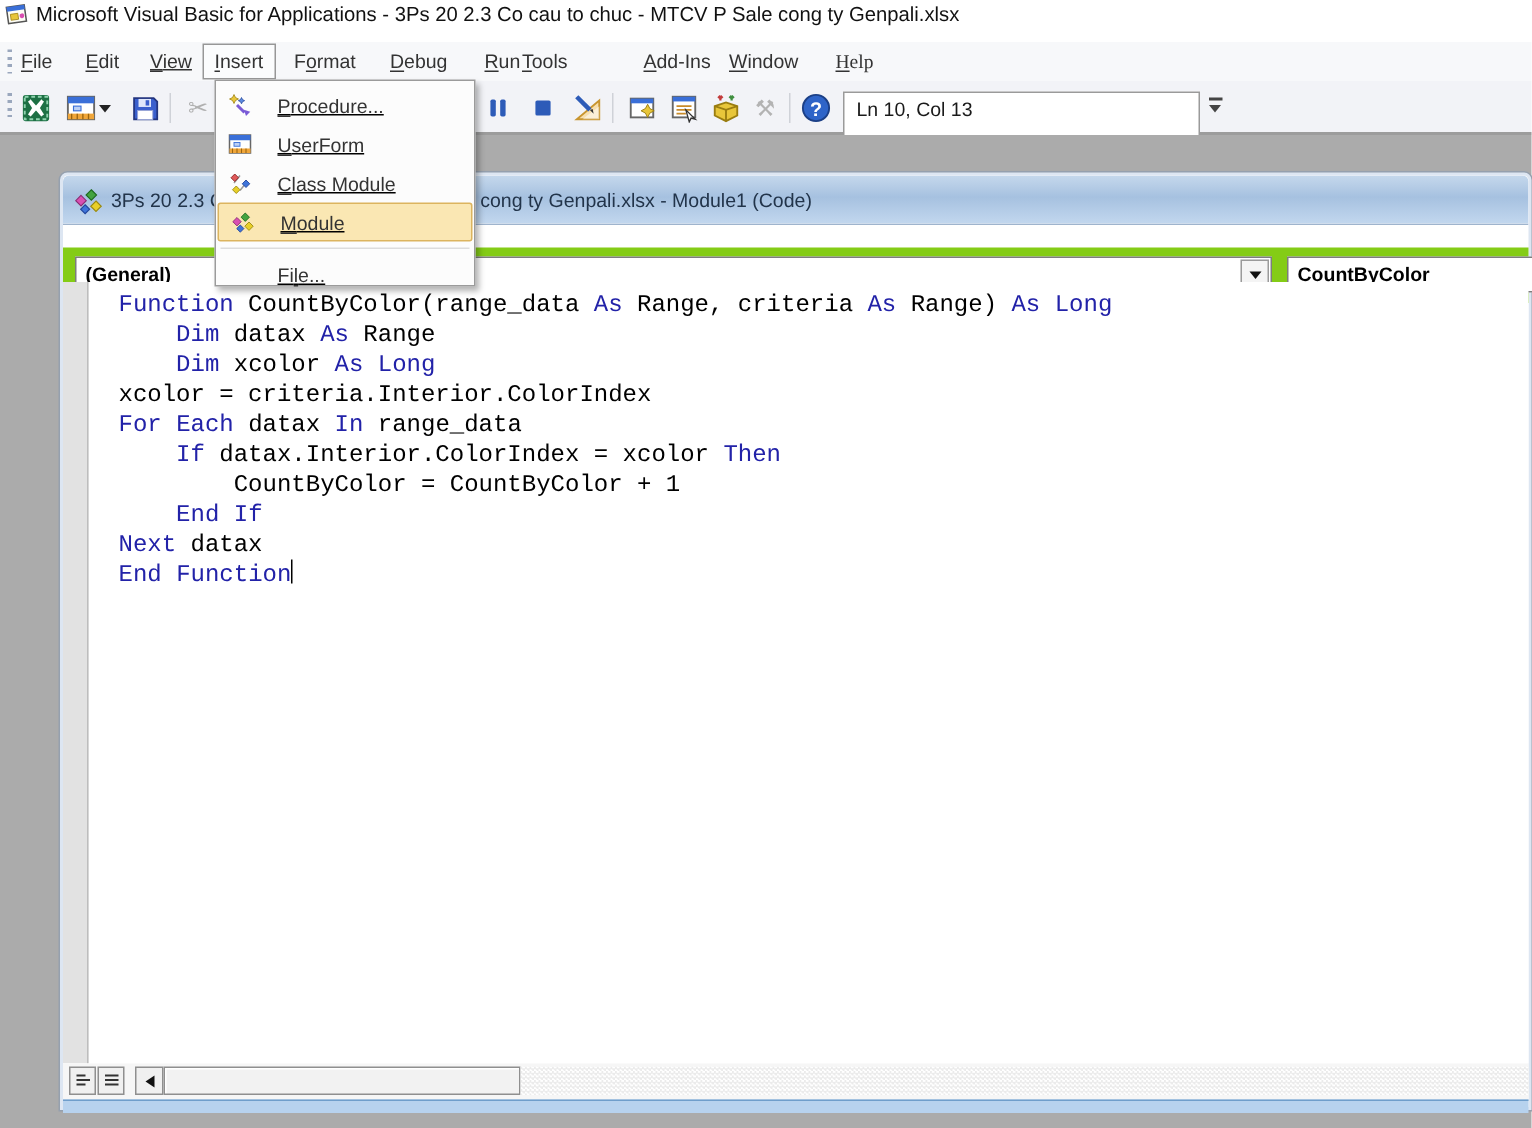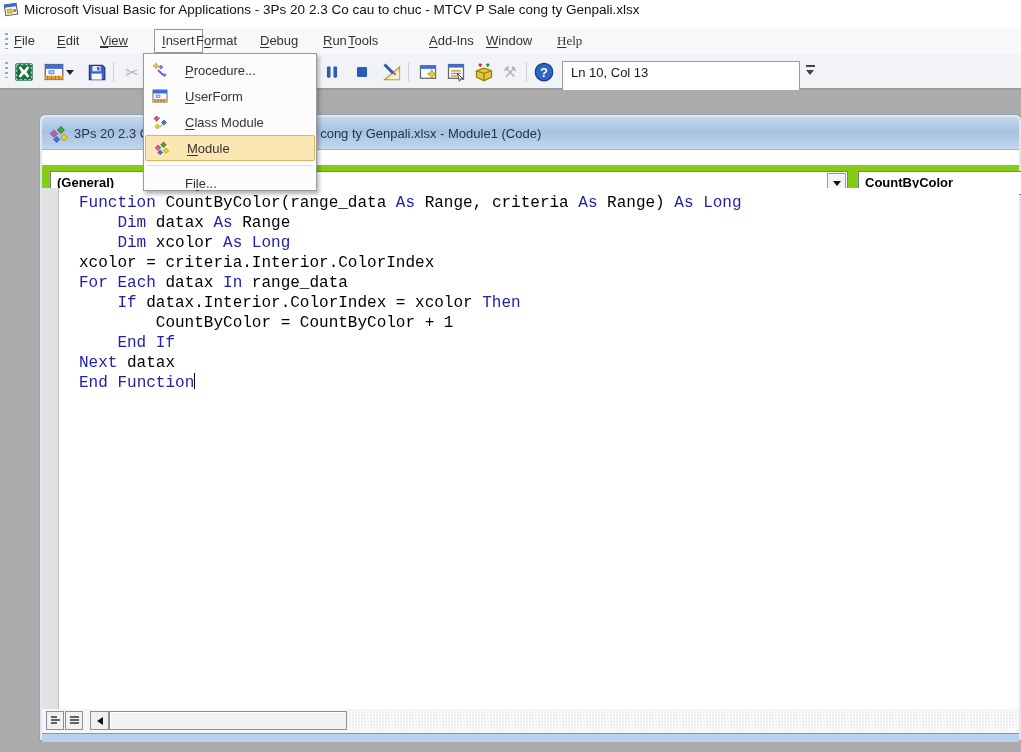--- a/index.html
+++ b/index.html
@@ -80,21 +80,21 @@
   #hscroll-thumb { position:absolute; left:67px; top:2px; width:238px; height:19px;
     background:#f2f2f2; border:1px solid #8f8f8f; box-shadow: inset 1px 1px 0 #ffffff; }
   #hscroll-track { position:absolute; left:305px; top:2px; right:0; height:19px;
     background: conic-gradient(#ffffff 25%, #ebebeb 0 50%, #ffffff 0 75%, #ebebeb 0);
     background-size:3px 3px; }
   #cw-bottomstrip { left:0; top:616px; width:977px; height:9px; background:#b7d2ee;
     border-top:1px solid #6f9ecb; }
 
   
   #insert-menu { left:143px; top:53px; width:174px; height:138px; background:#fcfcfc;
-    border:1px solid #9b9b9b; box-shadow:2px 3px 4px rgba(0,0,0,.3); z-index:50; }
+    border:1px solid #9b9b9b; box-shadow:2px 3px 4px rgba(0,0,0,.3); z-index:50;text-decoration:underline; }
   .dd-item { position:relative; height:26px; display:flex; align-items:center;
     font-size:13px; color:#333; cursor:default; }
   .dd-item .ic { width:16px; height:16px; margin-left:8px; flex:0 0 16px; }
   .dd-item .lbl { margin-left:17px; white-space:nowrap; }
   .dd-item .mn { text-decoration:underline; text-underline-offset:2px; }
   .dd-item.hl { background:#fae7b3; border:1px solid #dcb45f; border-radius:2px;
     margin:0 1px; height:26px; }
   .dd-sep { height:1px; background:#dcdcdc; margin:4px 3px; }
 </style>
 </head>
@@ -111,21 +111,21 @@
   </svg>
   <span id="app-title" class="abs">Microsoft Visual Basic for Applications - 3Ps 20 2.3 Co cau to chuc - MTCV P Sale cong ty Genpali.xlsx</span>
 </div>
 
 <div id="menubar" class="abs">
   <div class="grip abs" style="left:5px"></div>
 
 <div class="menu-item" style="left: 6px;"><span></span><span class="mn">F</span><span>ile</span></div>
     <div class="menu-item" style="left: 49px;"><span></span><span class="mn">E</span><span>dit</span></div>
     <div class="menu-item" style="left: 92px; text-decoration: underline;"><span></span><span class="mn">V</span><span>iew</span></div>
-    <div class="menu-item open" style="left: 154px;"><span></span><span class="mn">I</span><span>nsert</span></div>
+    <div class="menu-item open" style="left: 135px;"><span></span><span class="mn">I</span><span>nsert</span></div>
     <div class="menu-item" style="left: 188px;"><span>F</span><span class="mn">o</span><span>rmat</span></div>
     <div class="menu-item" style="left: 252px;"><span></span><span class="mn">D</span><span>ebug</span></div>
     <div class="menu-item" style="left: 315px;"><span></span><span class="mn">R</span><span>un</span></div>
     <div class="menu-item" style="left: 340px;"><span></span><span class="mn">T</span><span>ools</span></div>
     <div class="menu-item" style="left: 421px;"><span></span><span class="mn">A</span><span>dd-Ins</span></div>
     <div class="menu-item" style="left: 478px;"><span></span><span class="mn">W</span><span>indow</span></div>
     <div class="menu-item" style="left: 549px; font-family: Liberation Serif, serif;"><span></span><span class="mn">H</span><span>elp</span></div>
   </div>
 
 <div id="toolbar" class="abs">

